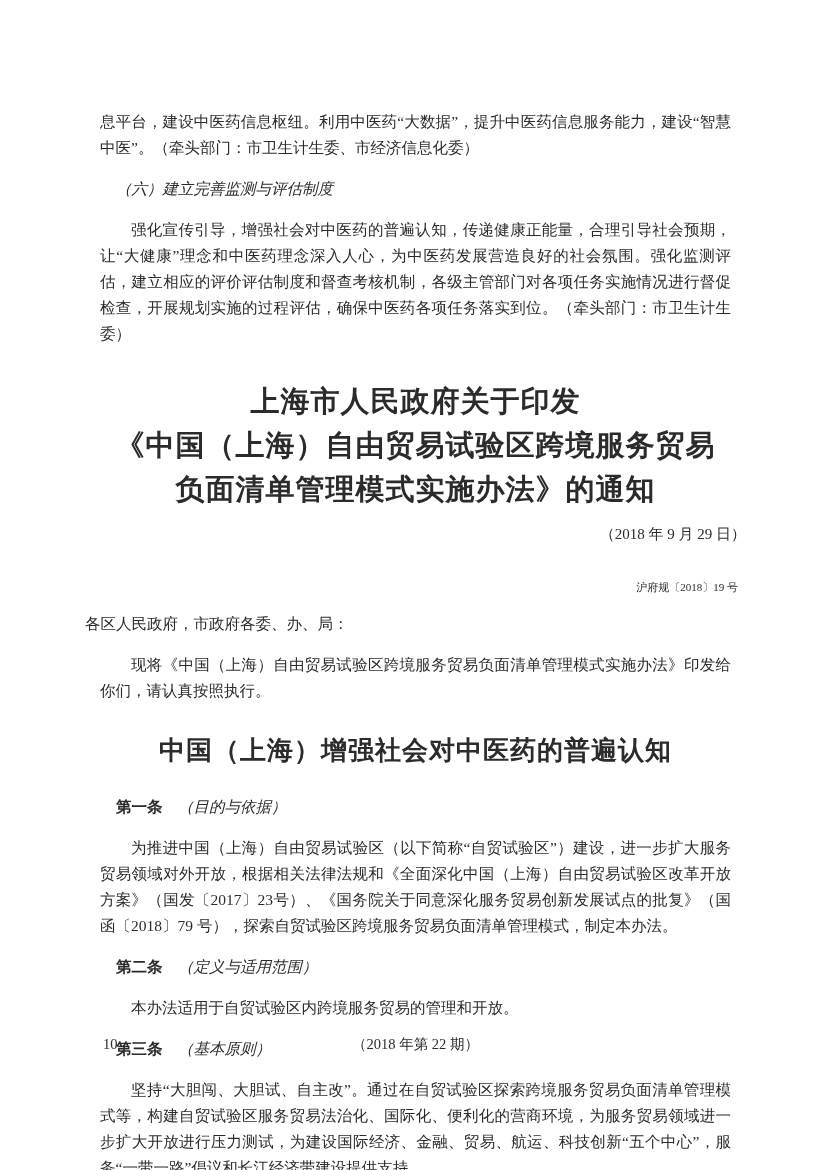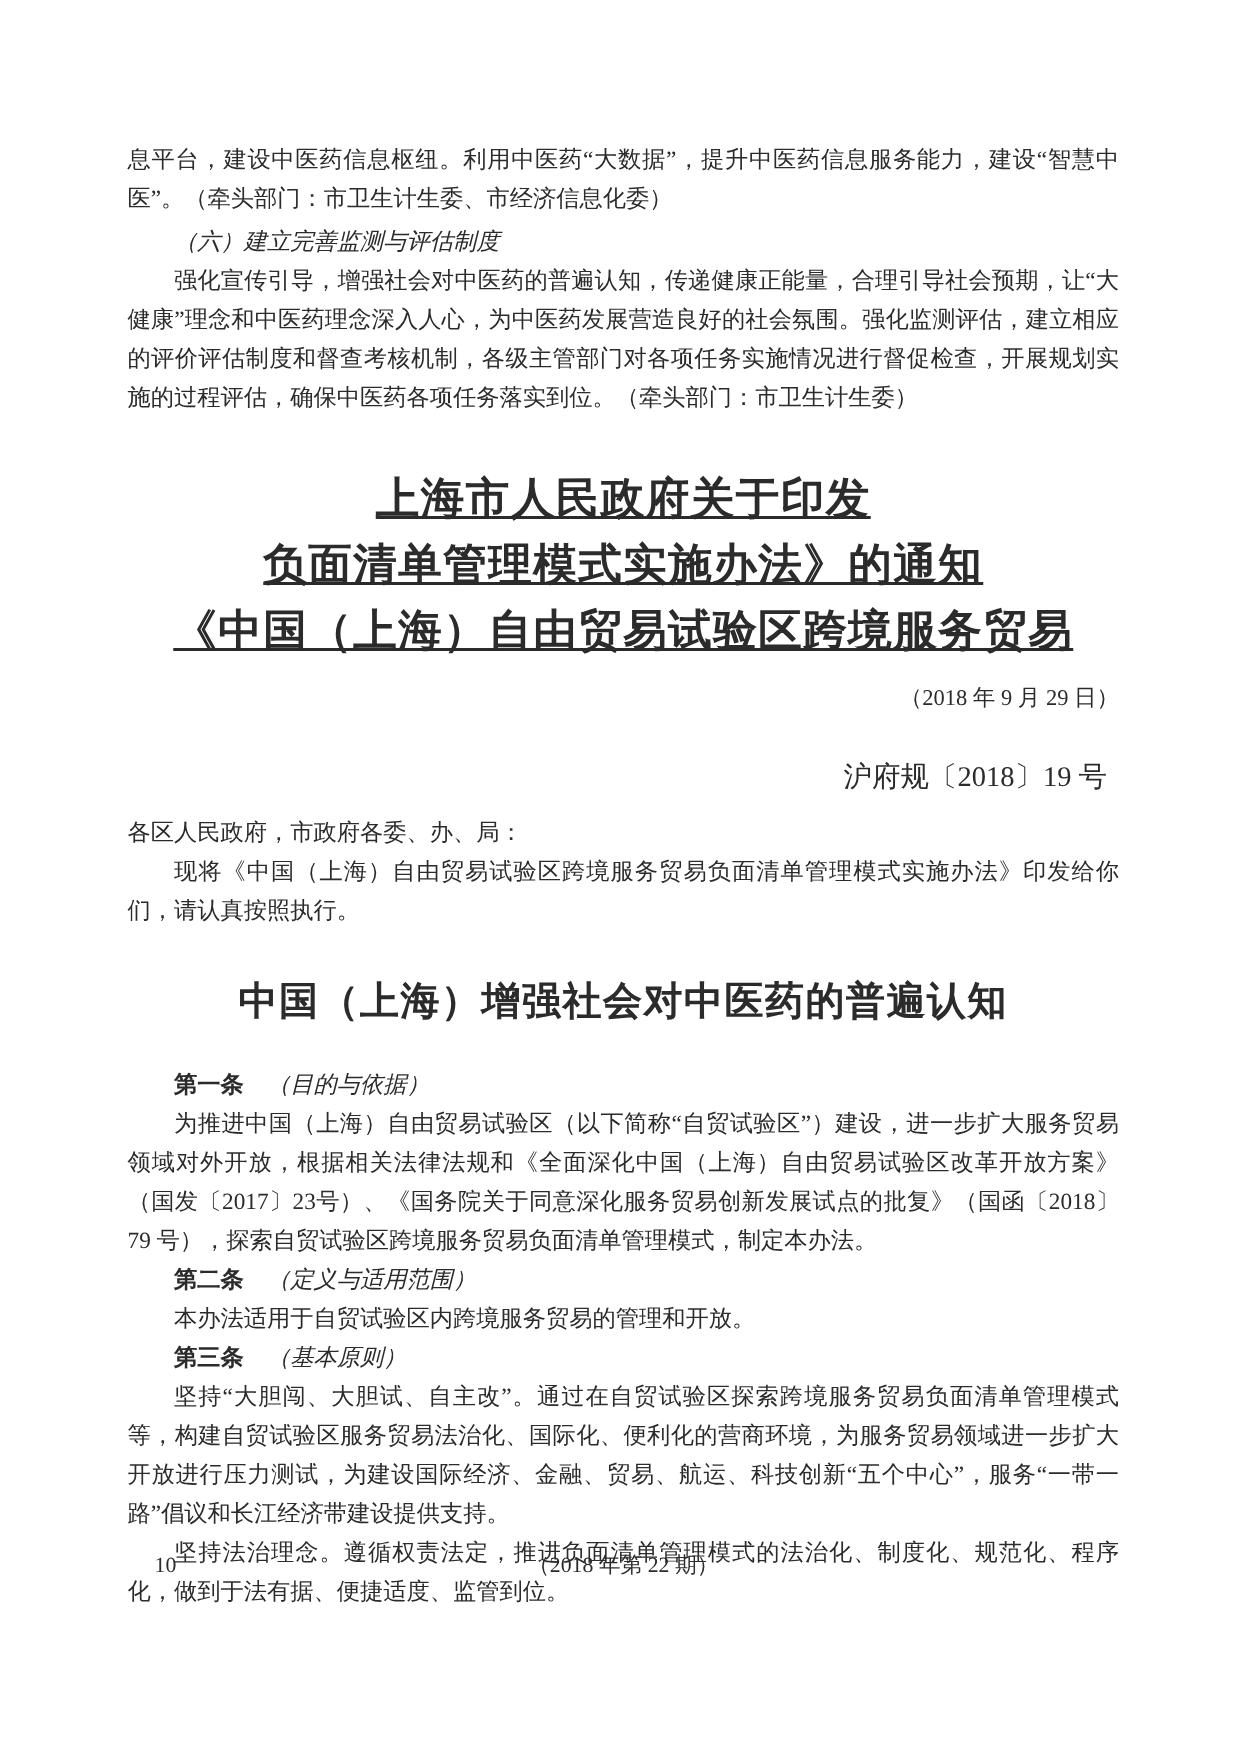--- a/index.html
+++ b/index.html
@@ -22,48 +22,47 @@
     top: 94px;
     width: 661px;
   }
   
   .para {
     font-size: 15.5px;
     line-height: 26px;
     text-align: justify;
     text-justify: inter-ideograph;
     text-indent: 2em;
-    margin: 0;
+    margin: 15px;
   }
   .section-heading-kai {
     font-size: 15.5px;
     line-height: 26px;
     text-indent: 2em;
     margin: 3px 0 0 0;
     font-style: italic;
   }
   
   .notice-title {
     margin-top: 32px;
     text-align: center;
     font-weight: bold;
     font-size: 29px;
     line-height: 44px;
     letter-spacing: 1px;
-    text-decoration: underline;
   }
   .notice-date {
     text-align: right;
     font-size: 15px;
     margin-top: 12px;
     line-height: 22px;
   }
   .doc-number {
     text-align: right;
-    font-size: 19px;
+    font-size: 11px;
     margin-top: 30px;
     padding-right: 8px;
     line-height: 24px;
   }
   .salutation {
     font-size: 15.5px;
     line-height: 26px;
     margin-top: 12px;
   }
   
@@ -115,22 +114,22 @@
 
 <div class="page">
   <div class="content">
 
     <p class="para" style="text-indent:0;">息平台，建设中医药信息枢纽。利用中医药“大数据”，提升中医药信息服务能力，建设“智慧中医”。（牵头部门：市卫生计生委、市经济信息化委）</p>
     <p class="section-heading-kai">（六）建立完善监测与评估制度</p>
     <p class="para">强化宣传引导，增强社会对中医药的普遍认知，传递健康正能量，合理引导社会预期，让“大健康”理念和中医药理念深入人心，为中医药发展营造良好的社会氛围。强化监测评估，建立相应的评价评估制度和督查考核机制，各级主管部门对各项任务实施情况进行督促检查，开展规划实施的过程评估，确保中医药各项任务落实到位。（牵头部门：市卫生计生委）</p>
 
     <div class="notice-title">
       <div>上海市人民政府关于印发</div>
+      <div>《中国（上海）自由贸易试验区跨境服务贸易</div>
       <div>负面清单管理模式实施办法》的通知</div>
-      <div>《中国（上海）自由贸易试验区跨境服务贸易</div>
     </div>
     <div class="notice-date">（2018 年 9 月 29 日）</div>
 
     <div class="doc-number">沪府规〔2018〕19 号</div>
 
     <div class="salutation">各区人民政府，市政府各委、办、局：</div>
     <p class="para">现将《中国（上海）自由贸易试验区跨境服务贸易负面清单管理模式实施办法》印发给你们，请认真按照执行。</p>
 
     <div class="measures-title">
       <div>中国（上海）增强社会对中医药的普遍认知</div>

